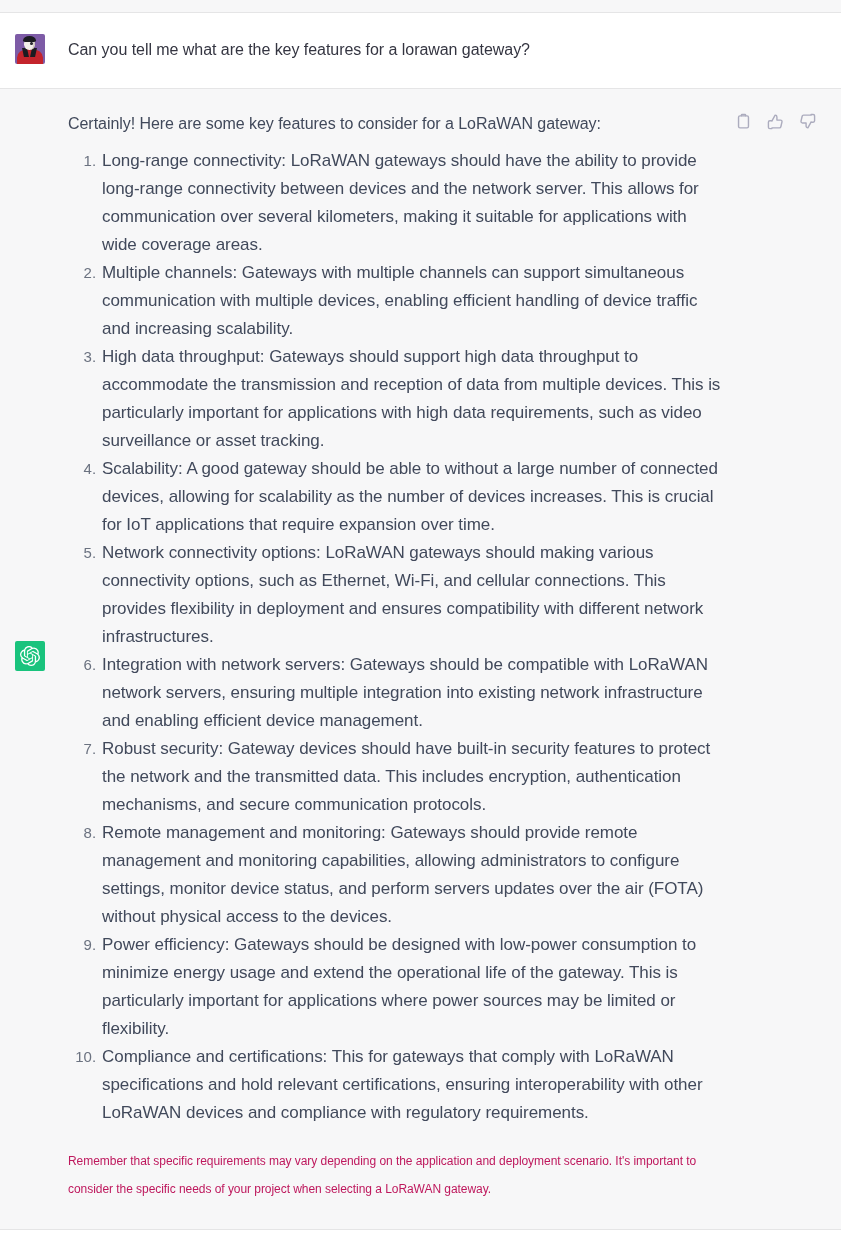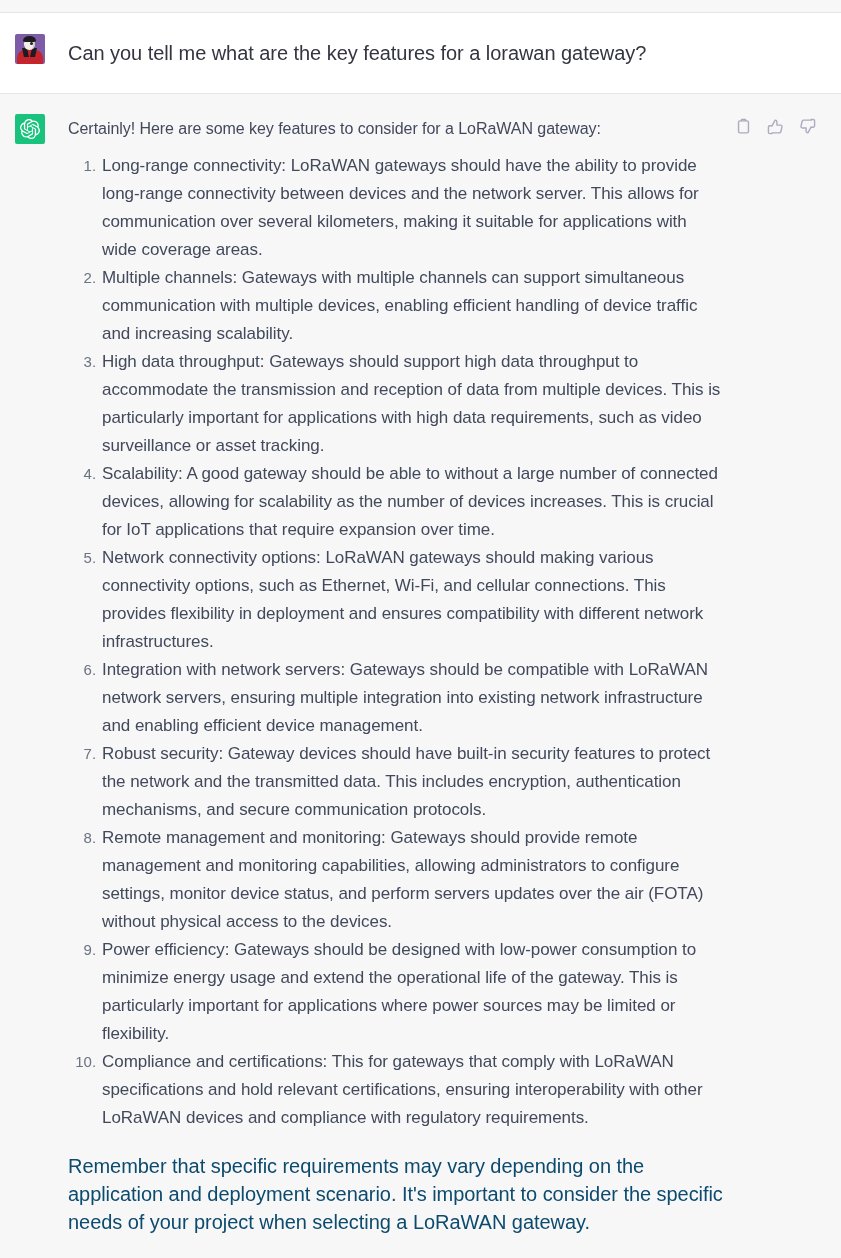--- a/index.html
+++ b/index.html
@@ -34,21 +34,21 @@
   .msg.user { background: #ffffff; }
   .msg.assistant { background: #f7f7f8; }
 
   .msg-inner {
     position: relative;
     padding: 22px 20px 22px 15px;
     display: flex;
     align-items: flex-start;
   }
   .msg.user .msg-inner   { padding-top: 23px; padding-bottom: 24px; }
-  .msg.assistant .msg-inner { padding-top: 22px; padding-bottom: 26px; }
+  .msg.assistant .msg-inner { padding-top: 22px; padding-bottom: 26px; align-items: center; }
 
   
   .avatar {
     width: 30px;
     height: 30px;
     flex: 0 0 30px;
     border-radius: 2px;
     overflow: hidden;
     position: relative;
     margin-top: -2px;
@@ -114,21 +114,21 @@
 
   
   .body-col {
     margin-left: 23px;
     flex: 1 1 auto;
     min-width: 0;
     max-width: 655px;
   }
 
   .user-text {
-    font-size: 20px;
+    font-size: 16px;
     line-height: 1.55;
     color: #343541;
     letter-spacing: -0.05px;
     padding-top: 2px;
   }
 
   .assistant-intro {
     font-size: 16px;
     line-height: 1.6;
     color: #41495b;
@@ -157,23 +157,23 @@
     position: absolute;
     left: -34px;
     width: 28px;
     text-align: right;
     color: #6b7280;
     font-size: 15px;
     line-height: 28px;
   }
 
   .closing-para {
-    font-size: 20px;
+    font-size: 12px;
     line-height: 28px;
-    color: #0c4a6e;
+    color: #be185d;
     letter-spacing: -0.05px;
     margin: 20px 0 0 0;
   }
 
   
   .actions {
     position: absolute;
     right: 24px;
     top: 22px;
     display: flex;

